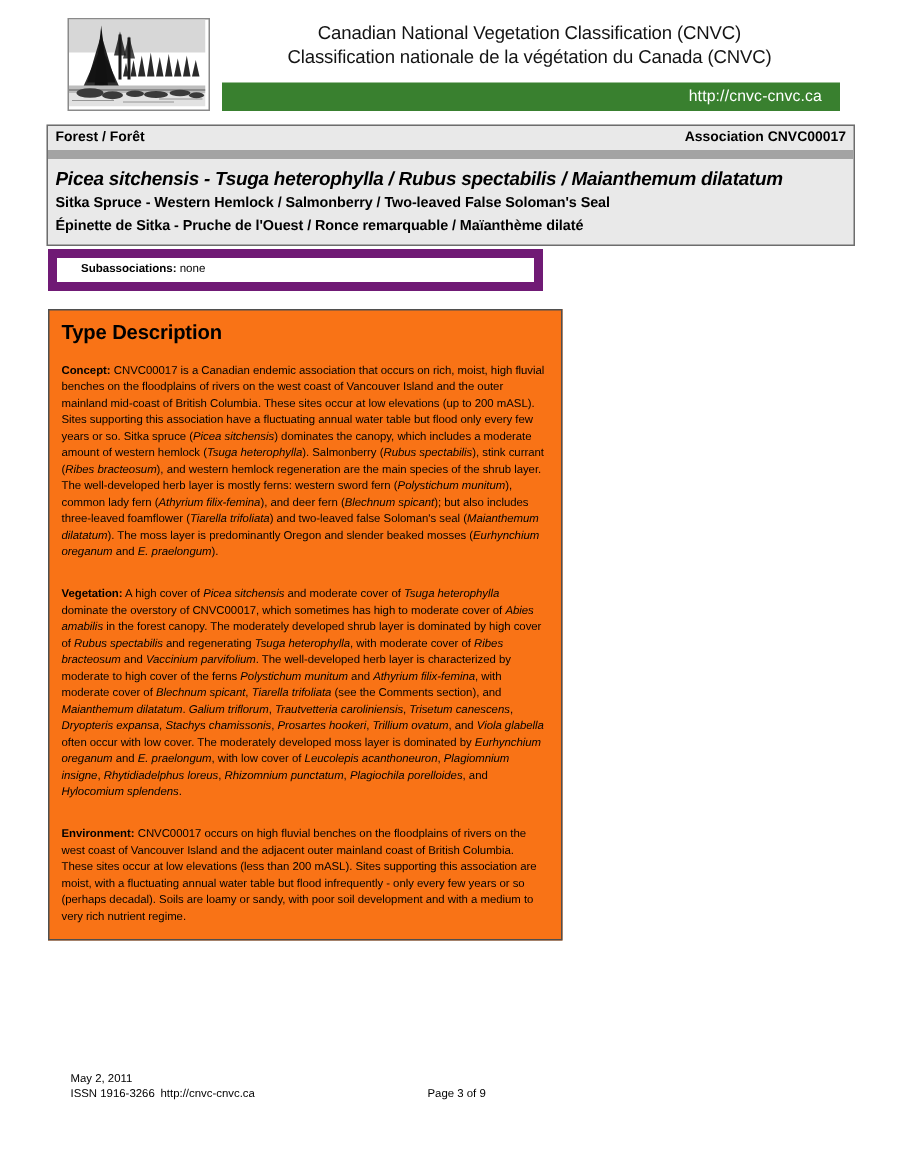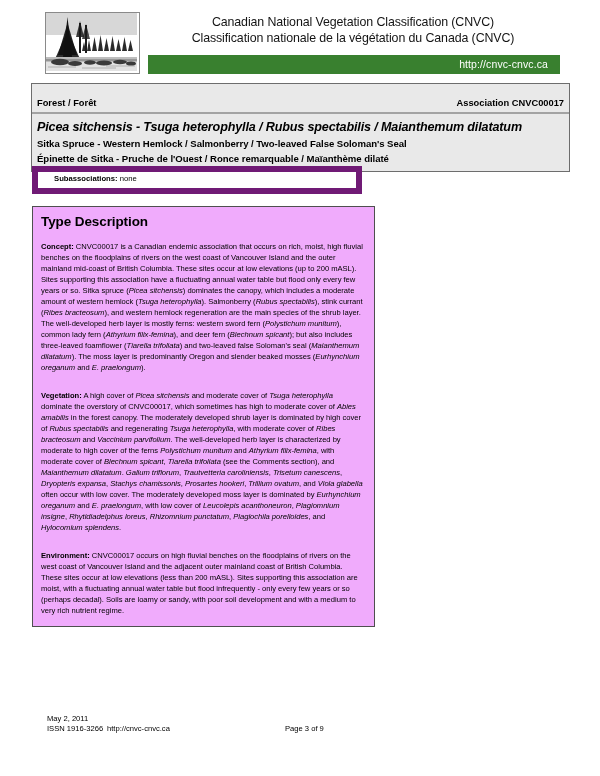--- a/index.html
+++ b/index.html
@@ -83,23 +83,22 @@
     left: 31px;
     top: 83px;
     width: 539px;
     box-sizing: border-box;
     background: #e9e9e9;
     border: 1px solid #6d6d6d;
   }
   .band-row-top {
     position: relative;
     height: 16px;
-    border-bottom: 2px solid #a3a3a3;
+    border-bottom: 6px solid #a3a3a3;
     padding: 0 21px;
-    margin-top: 12px;
   }
   .band-formation {
     position: absolute;
     left: 5px;
     top: 1px;
     font-size: 9.3px;
     font-weight: bold;
     line-height: 13px;
   }
   .band-assoc {
@@ -148,21 +147,21 @@
 
   
   .desc-box {
     position: absolute;
     left: 32px;
     top: 206px;
     width: 343px;
     height: 421px;
     box-sizing: border-box;
     border: 1px solid #4f4f4f;
-    background: #f0abfc;
+    background: #f97316;
     padding: 6px 9px 6px 8px;
   }
   .desc-heading {
     font-size: 13.5px;
     font-weight: bold;
     line-height: 18px;
     margin: 0 0 10px 0;
     letter-spacing: -0.1px;
   }
   .para {

